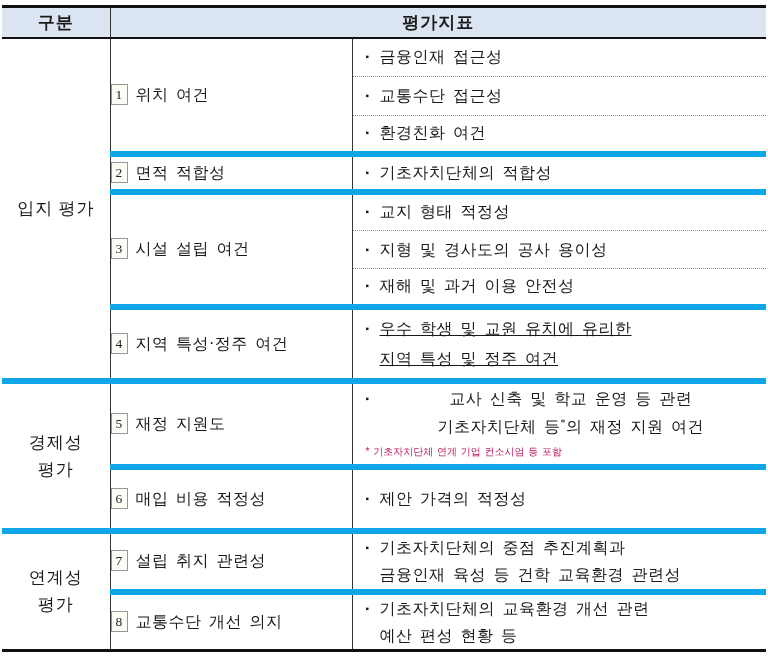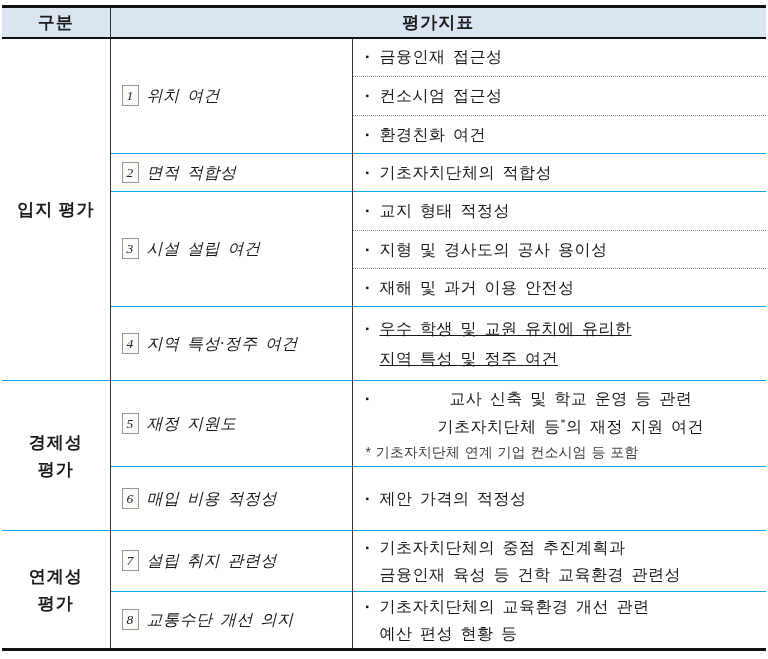--- a/index.html
+++ b/index.html
@@ -33,32 +33,30 @@
     padding: 0;
     margin-left: 24px;
   }
   th.hc1 { border-right: 1px solid #333333; }
 
   td { vertical-align: middle; padding: 0; font-size: 16px; }
 
   td.gcell {
     border-right: 1px solid #333333;
     text-align: center;
-    font-weight: bold;
+    font-weight: normal;
     font-size: 17px;
     letter-spacing: 1px;
   }
   td.gcell .gline { line-height: 27px; }
 
   td.icell {
     border-right: 1px solid #333333;
-    padding-left: 11px;
     letter-spacing: 0.5px;
     word-spacing: 3px;
-    font-style: italic;
   }
   .numbox {
     display: inline-block;
     width: 15px; height: 19px;
     line-height: 19px;
     border: 1px solid #979797;
     background: #fcfcf6;
     text-align: center;
     font-size: 13.5px;
     color: #222222;
@@ -77,29 +75,29 @@
   .btext { flex: 1 1 auto; }
   .btext .ln { line-height: 26px; }
   .two .btext .ln { line-height: 30px; text-decoration: underline; }
   .two27 .btext .ln { line-height: 27px; }
   .b5 .btext .ln { line-height: 28px; text-align: center; }
   .b5 .bm { line-height: 28px; }
   sup.star { font-size: 10px; vertical-align: super; line-height: 0; }
 
   .footnote {
     font-family: "Liberation Sans", "DejaVu Sans", sans-serif;
-    font-size: 14px;
+    font-size: 10px;
     letter-spacing: 0;
     word-spacing: 1px;
-    color: #404040;
+    color: #be185d;
     line-height: 22px;
   }
 
   
-  td.solid { border-top: 1px solid #0ea5e9; margin-left: 28px; }
+  td.solid { border-top: 6px solid #0ea5e9; margin-left: 28px; }
   td.dotted { border-top: 1px dotted #909090; }
 </style>
 </head>
 <body>
 
 <div class="page">
   <table class="eval">
     <colgroup>
         <col class="c1">
         <col class="c2">
@@ -126,21 +124,21 @@
                 <div class="ln">금융인재 접근성</div>
               </div>
             </div>
       </td>
     </tr>
     <tr style="height:39px">
       <td class="bcell dotted">
         <div class="brow">
               <span class="bm">▪</span>
           <div class="btext">
-                <div class="ln">컨소시엄 접근성</div>
+                <div class="ln">교통수단 접근성</div>
               </div>
             </div>
       </td>
     </tr>
     <tr style="height:38px">
       <td class="bcell dotted">
         <div class="brow">
               <span class="bm">▪</span>
           <div class="btext">
                 <div class="ln">환경친화 여건</div>

